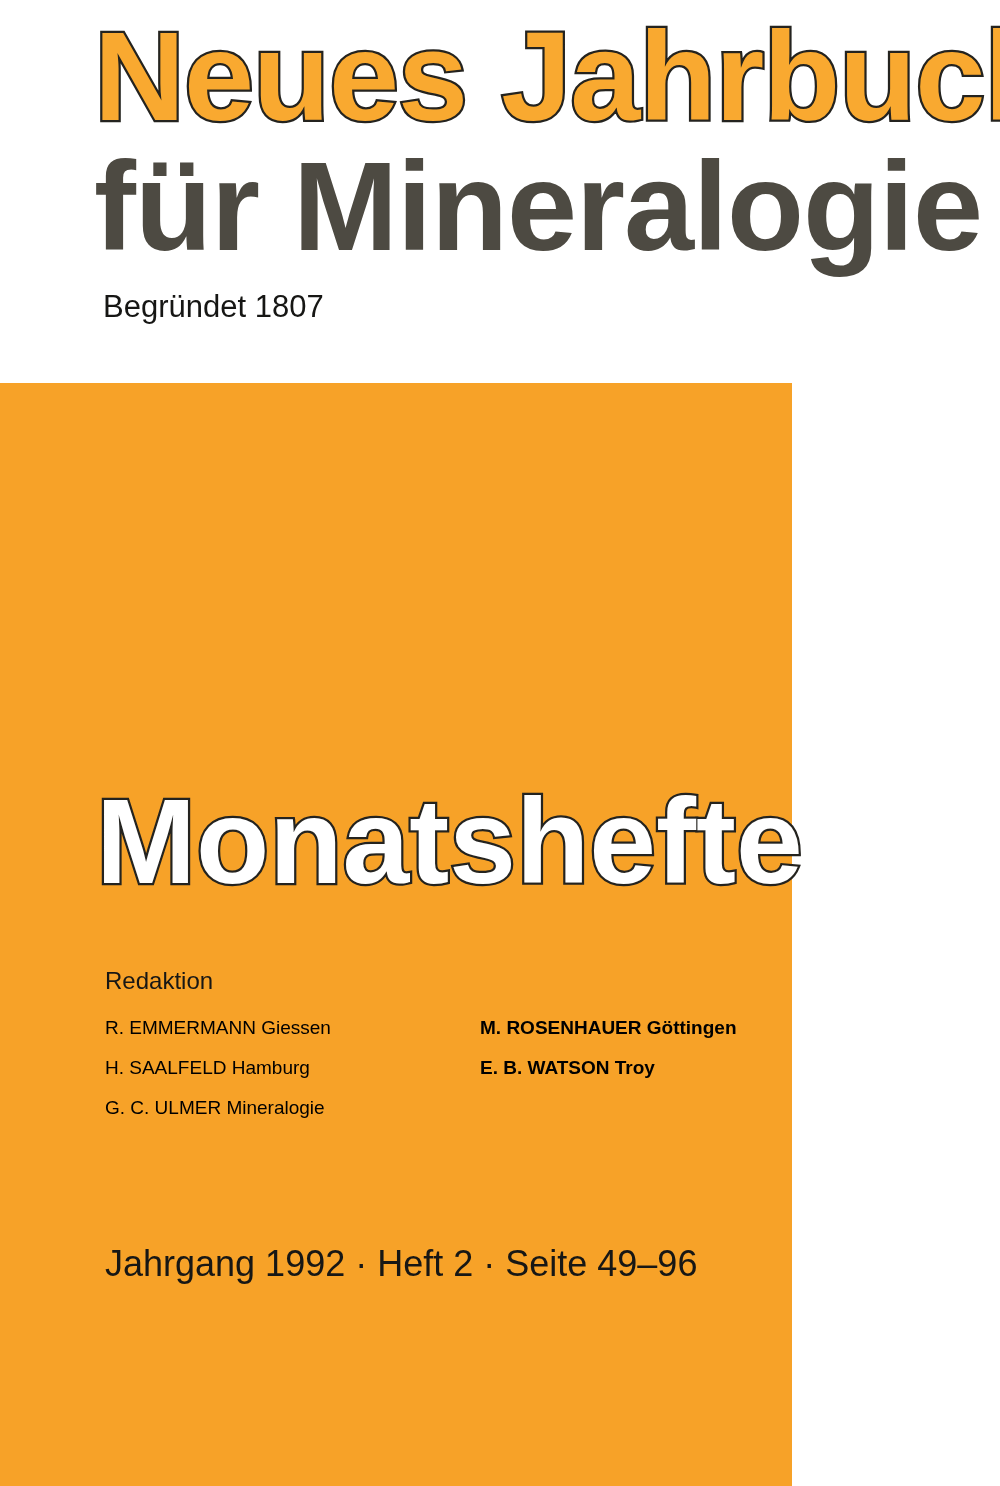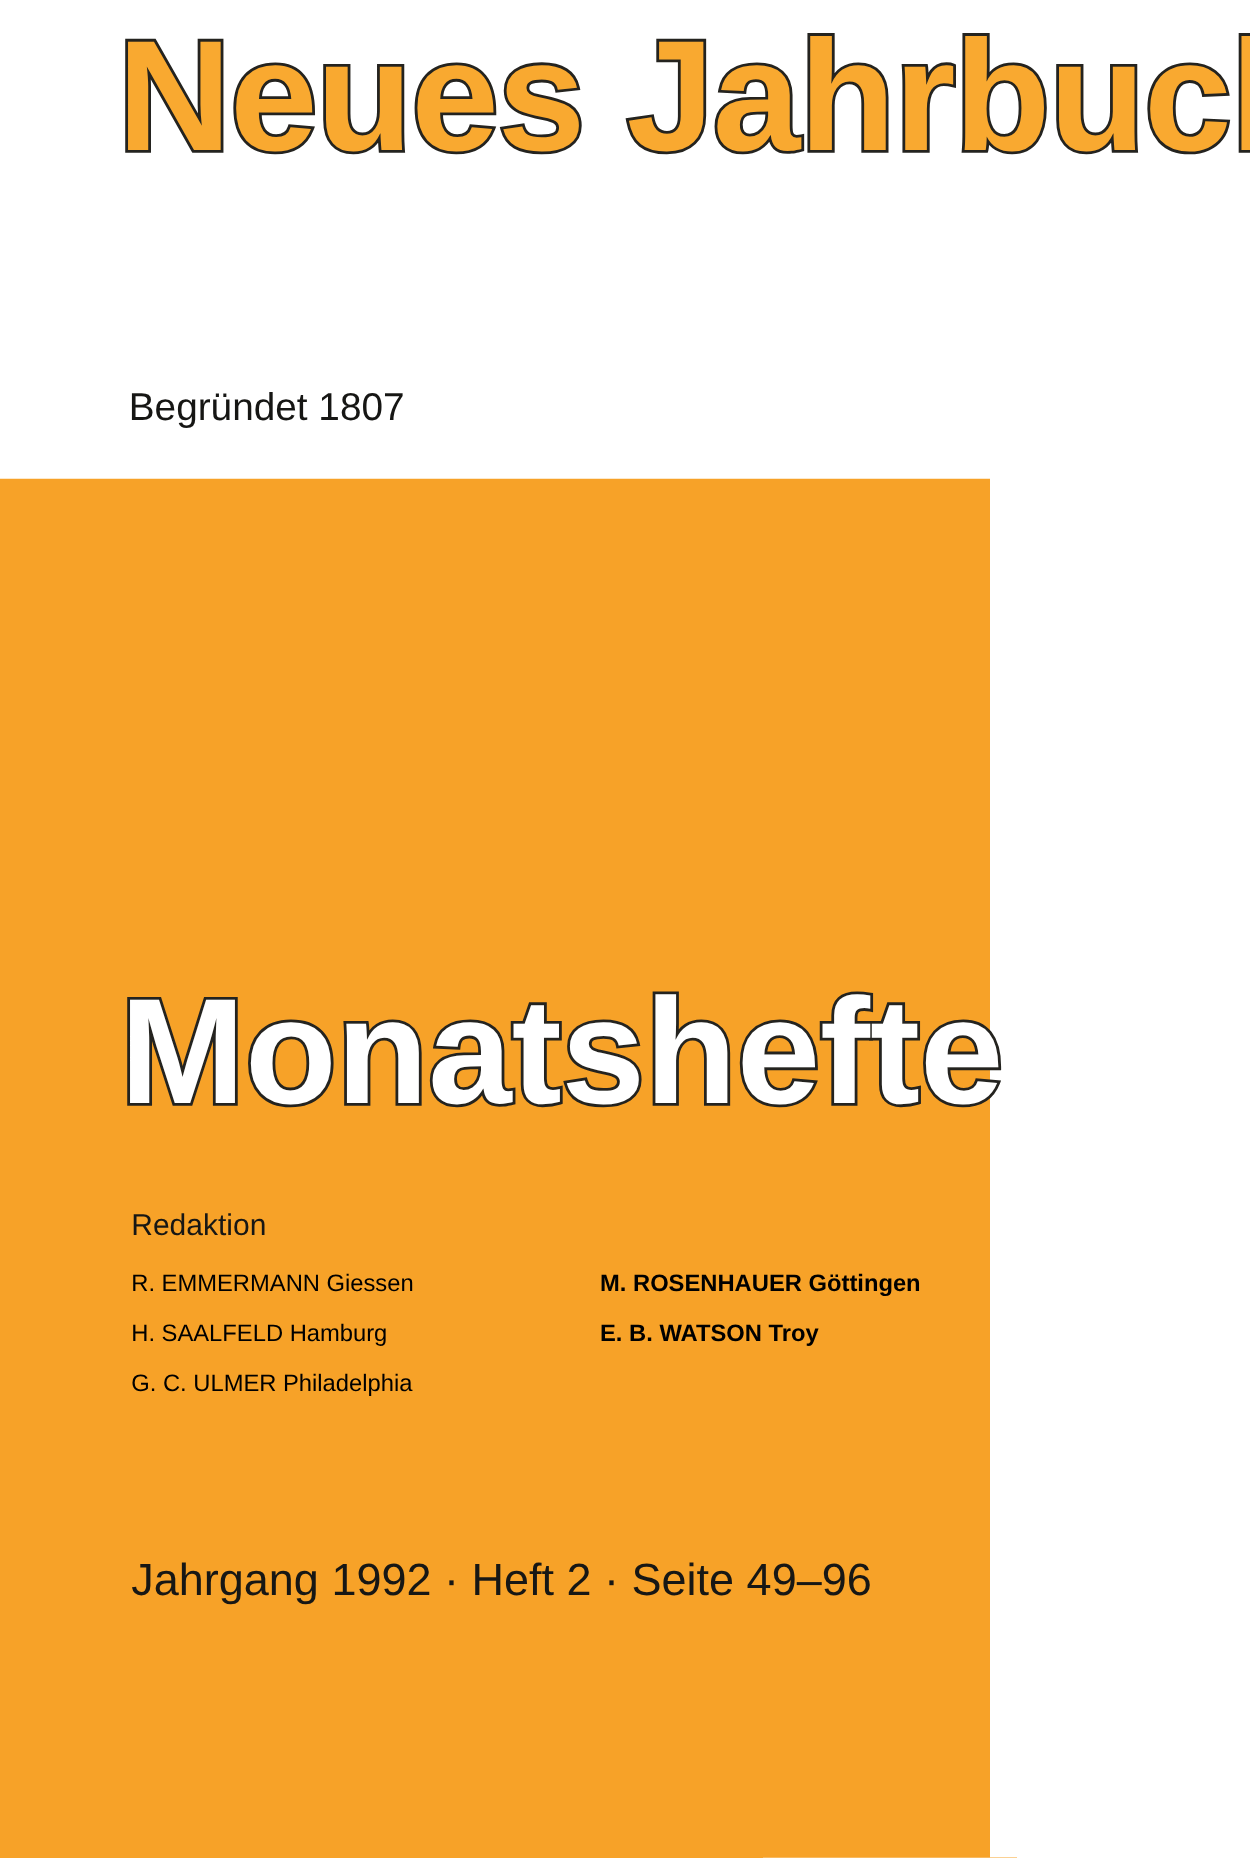--- a/index.html
+++ b/index.html
@@ -35,21 +35,21 @@
     color:var(--title-orange);
     -webkit-text-stroke:4.5px #24231f;
     paint-order:stroke fill;
   }
   .masthead-line.l2{
     top:144px;
     color:var(--dark-gray);
   }
   .founded{
     position:absolute;left:103px;top:289px;
-    font-size:31px;color:#161614;letter-spacing:0;margin-top:19px;
+    font-size:31px;color:#161614;letter-spacing:0;
   }
   .series-title{
     position:absolute;left:96px;top:398px;
     font-size:120px;line-height:1;font-weight:bold;
     color:#ffffff;
     -webkit-text-stroke:4.5px #24231f;
     paint-order:stroke fill;
     white-space:nowrap;
   }
   .redaktion-label{
@@ -68,34 +68,35 @@
     font-size:36px;color:#171715;white-space:nowrap;
   }
 </style>
 </head>
 <body>
 
 <div class="cover">
 
   <div class="top-white">
     <div class="masthead-line l1">Neues Jahrbuch</div>
+    <div class="masthead-line l2">für Mineralogie</div>
     <div class="founded">Begründet 1807</div>
   </div>
 
   <div class="orange-field">
 
     <div class="series-title">Monatshefte</div>
 
     <div class="redaktion-label">Redaktion</div>
 
     <div class="editors">
       <div class="ed-row">
         <span class="ed-cell">R. EMMERMANN Giessen</span>
         <span class="ed-cell">H. SAALFELD Hamburg</span>
-        <span class="ed-cell">G. C. ULMER Philadelphia</span>
+        <span class="ed-cell">G. C. ULMER Mineralogie</span>
       </div>
       <div class="ed-col2">
         <span class="ed-cell">M. ROSENHAUER Göttingen</span>
         <span class="ed-cell">E. B. WATSON Troy</span>
       </div>
     </div>
 
     <div class="issue-line">Jahrgang 1992 · Heft 2 · Seite 49–96</div>
 
   </div>

